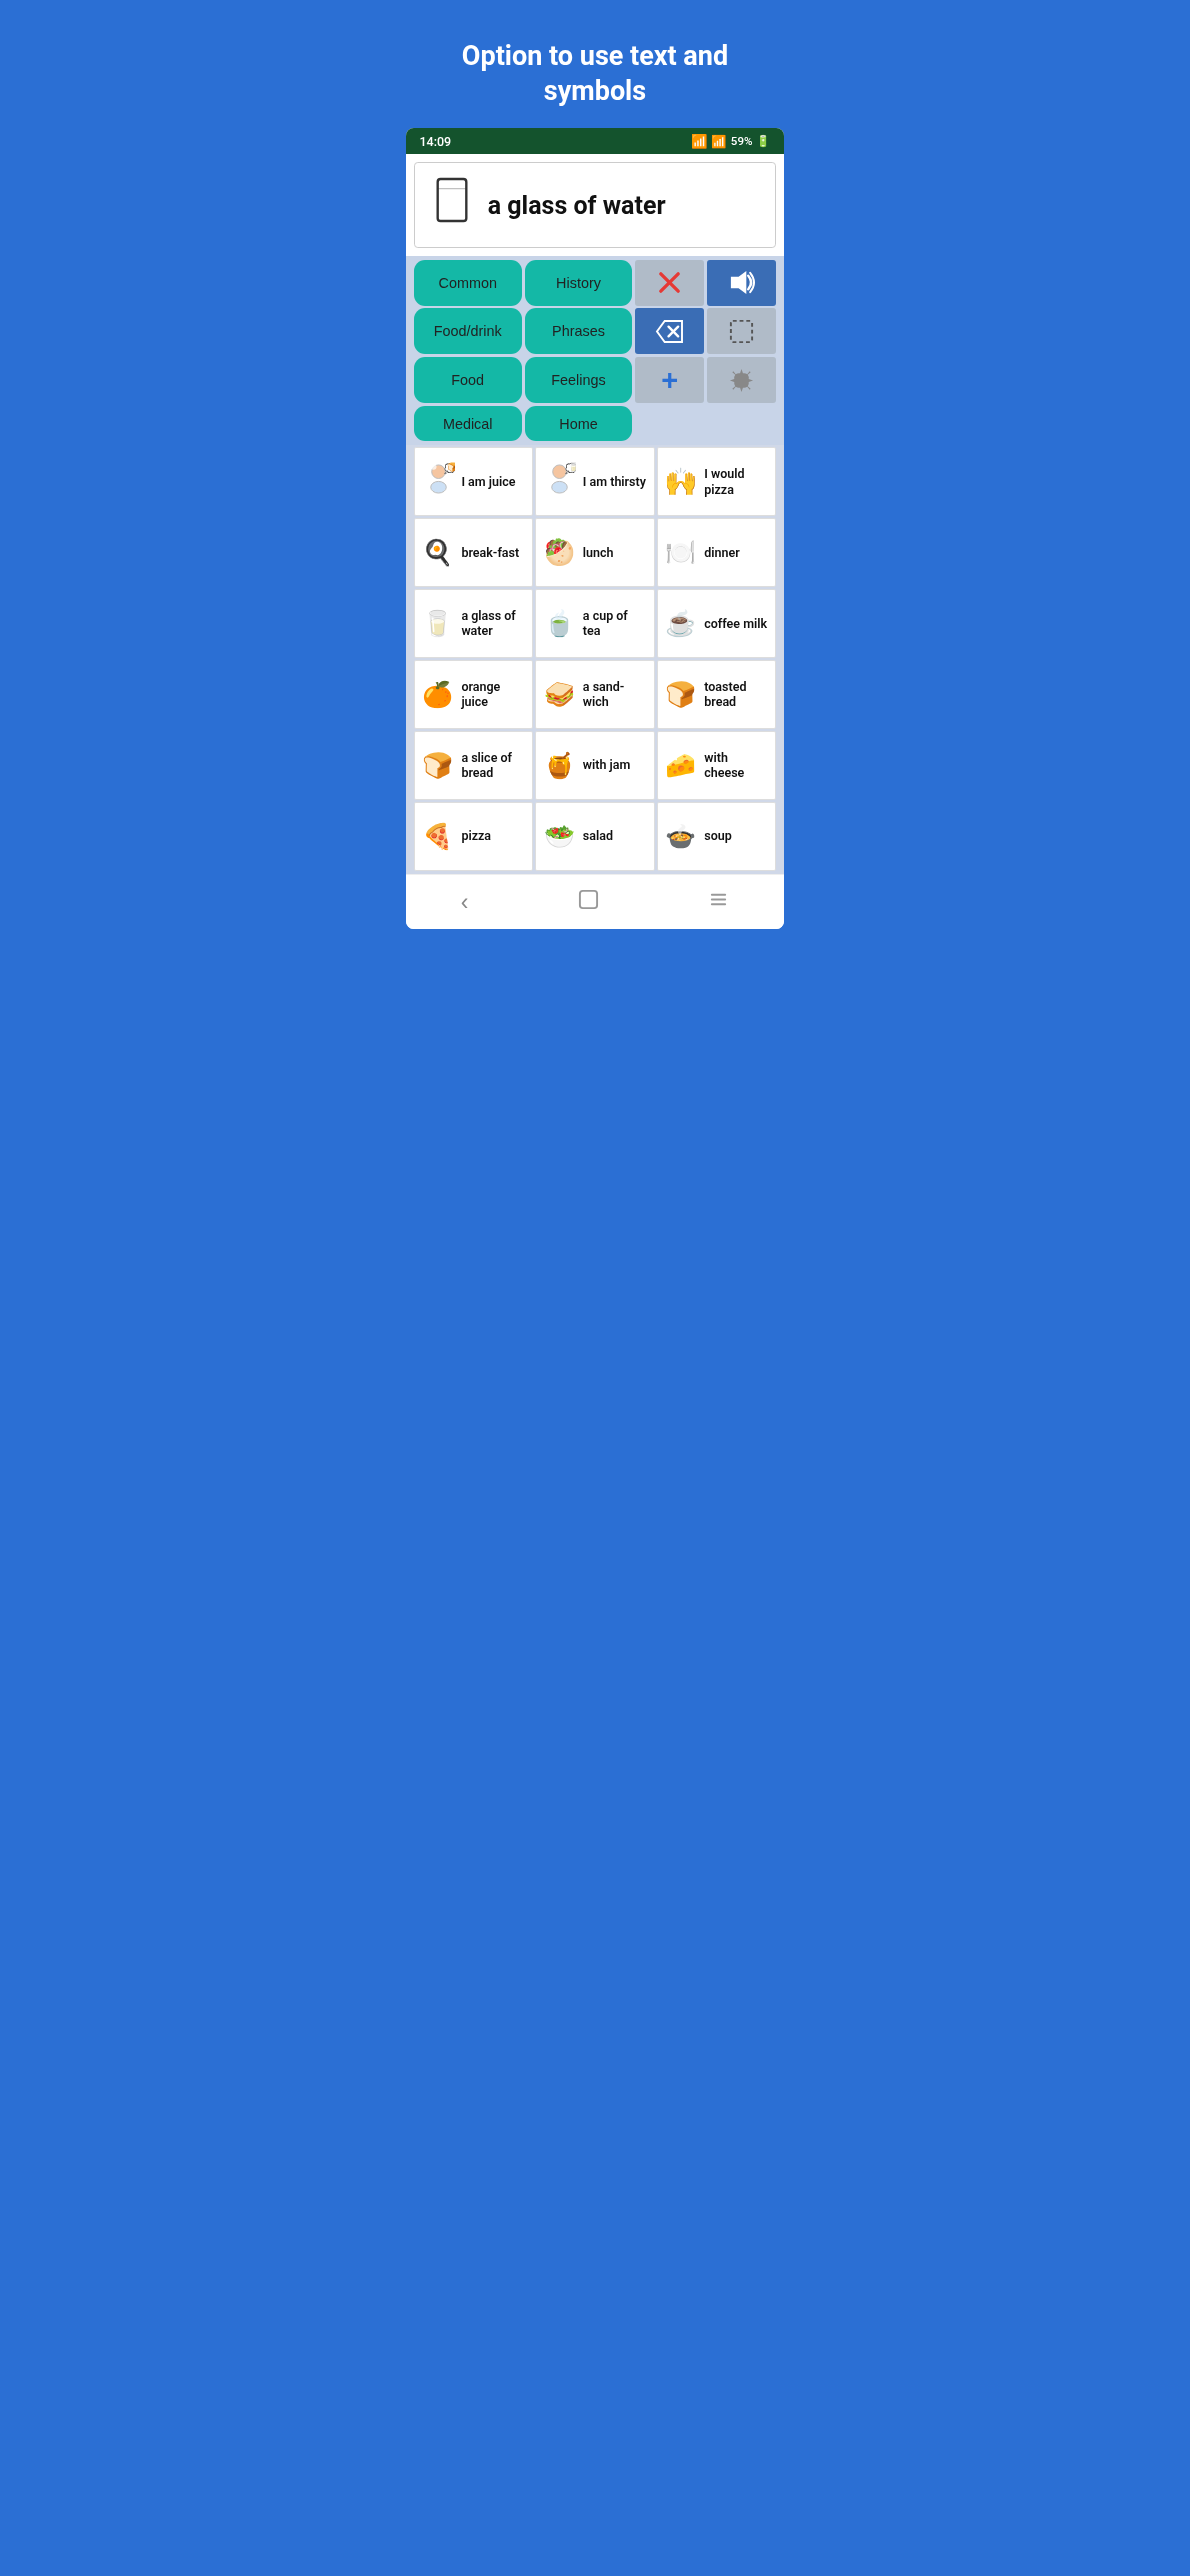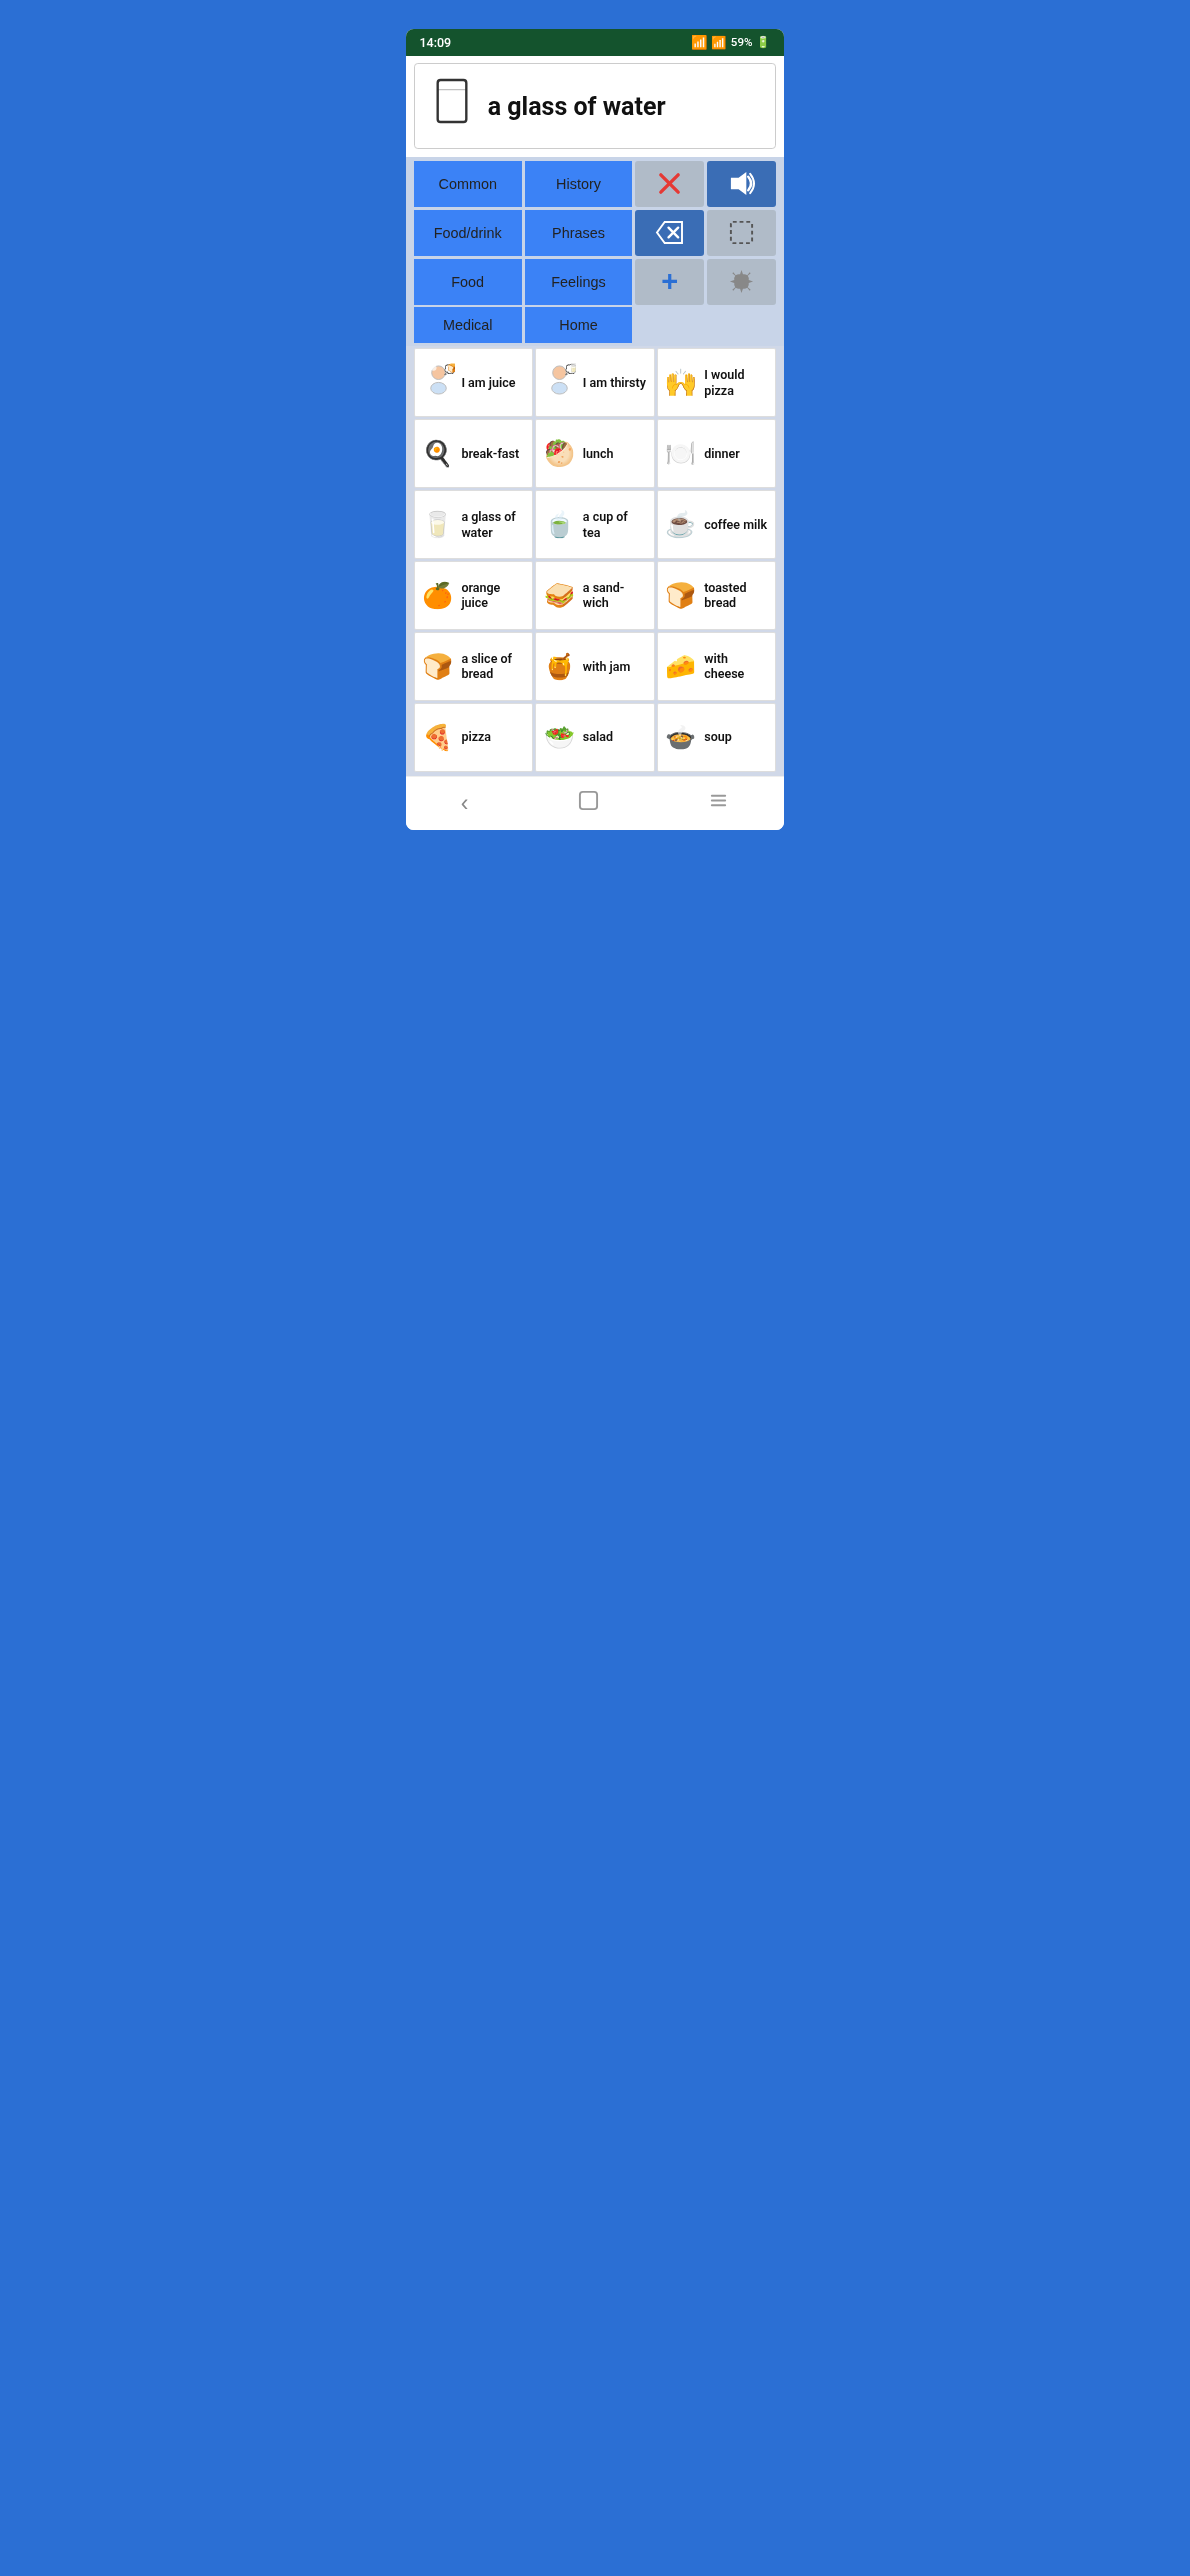--- a/index.html
+++ b/index.html
@@ -74,28 +74,28 @@
     
     .category-grid {
       display: grid;
       grid-template-columns: 1fr 1fr 69px 69px;
       grid-template-rows: auto auto auto auto;
       gap: 2.9px;
       padding: 3.8px 7.7px;
       background: #c8d4e8;
     }
     .cat-btn {
-      background: #3b82f6;
+      background: #14b8a6;
       border: none;
       padding: 9.6px 5.8px;
       font-size: 14.4px;
       font-weight: 500;
       color: #222;
       cursor: pointer;
-      border-radius: 0;
+      border-radius: 11px;
       text-align: center;
     }
     .action-btn {
       border: none;
       padding: 0;
       cursor: pointer;
       border-radius: 2.9px;
       display: flex;
       align-items: center;
       justify-content: center;
@@ -156,20 +156,21 @@
       color: #888;
       cursor: pointer;
       padding: 3.8px 23px;
     }
   </style>
 </head>
 <body>
 
 <div class="outer-wrapper">
 
+  <div class="page-title">Option to use text and symbols</div>
 
   <div class="phone-frame">
 
     <div class="status-bar">
       <span>14:09</span>
       <div class="status-right">
         <span style="font-size:13.4px;">📶</span>
         <span style="font-size:12.5px;">📶</span>
         <span>59%</span>
         <span>🔋</span>

